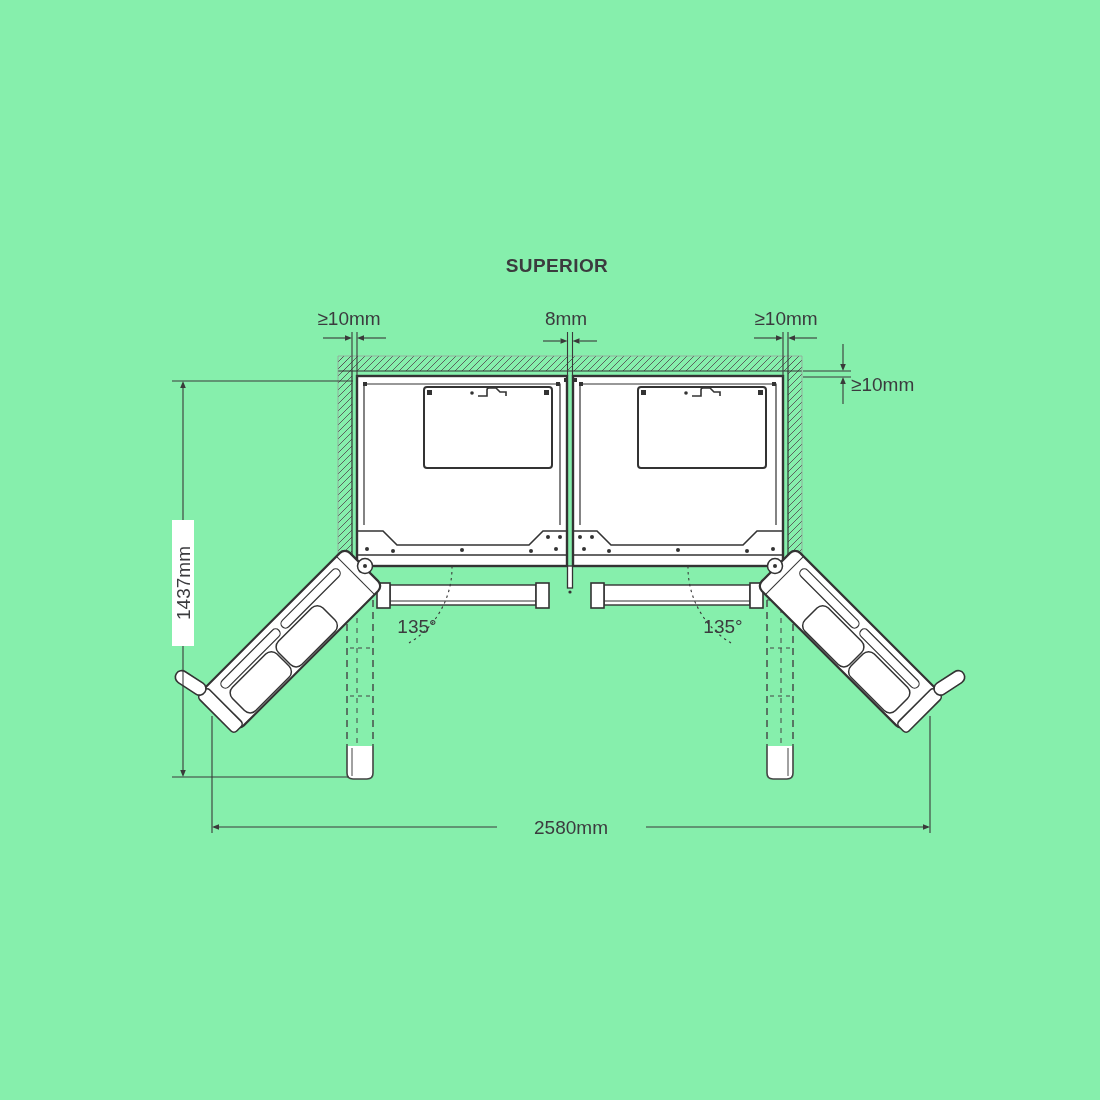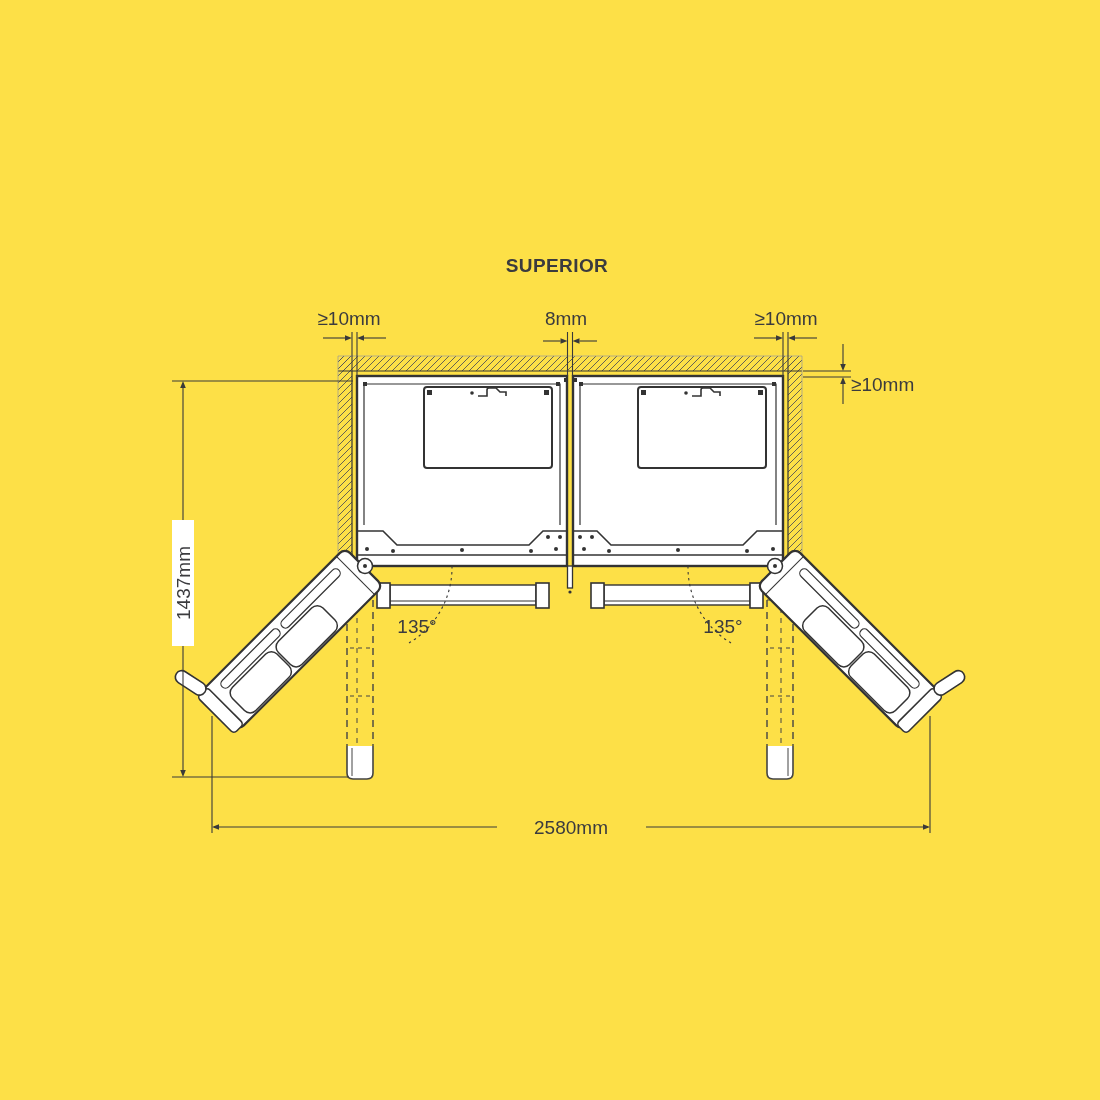--- a/index.html
+++ b/index.html
@@ -1,16 +1,16 @@
 <!DOCTYPE html>
 <html><head>
 <meta charset="utf-8">
 <style>
   html,body{margin:0;padding:0;background:#ffffff;}
-  .canvas{position:relative;width:1100px;height:1100px;background:#fde047;overflow:hidden;
+  .canvas{position:relative;width:1100px;height:1100px;background:#86efac;overflow:hidden;
           font-family:"Liberation Sans", sans-serif;}
   svg{position:absolute;left:0;top:0;}
   text{font-family:"Liberation Sans", sans-serif;fill:#3b3b3e;}
   .lbl{font-size:19px;}
   .title{font-size:19px;font-weight:bold;letter-spacing:.4px;}
   .ln{stroke:#333;fill:none;}
   .thin{stroke:#3a3a3a;stroke-width:1.1;fill:none;}
   .ah{fill:#3a3a3a;stroke:none;}
   .white{fill:#fff;}
 </style>

